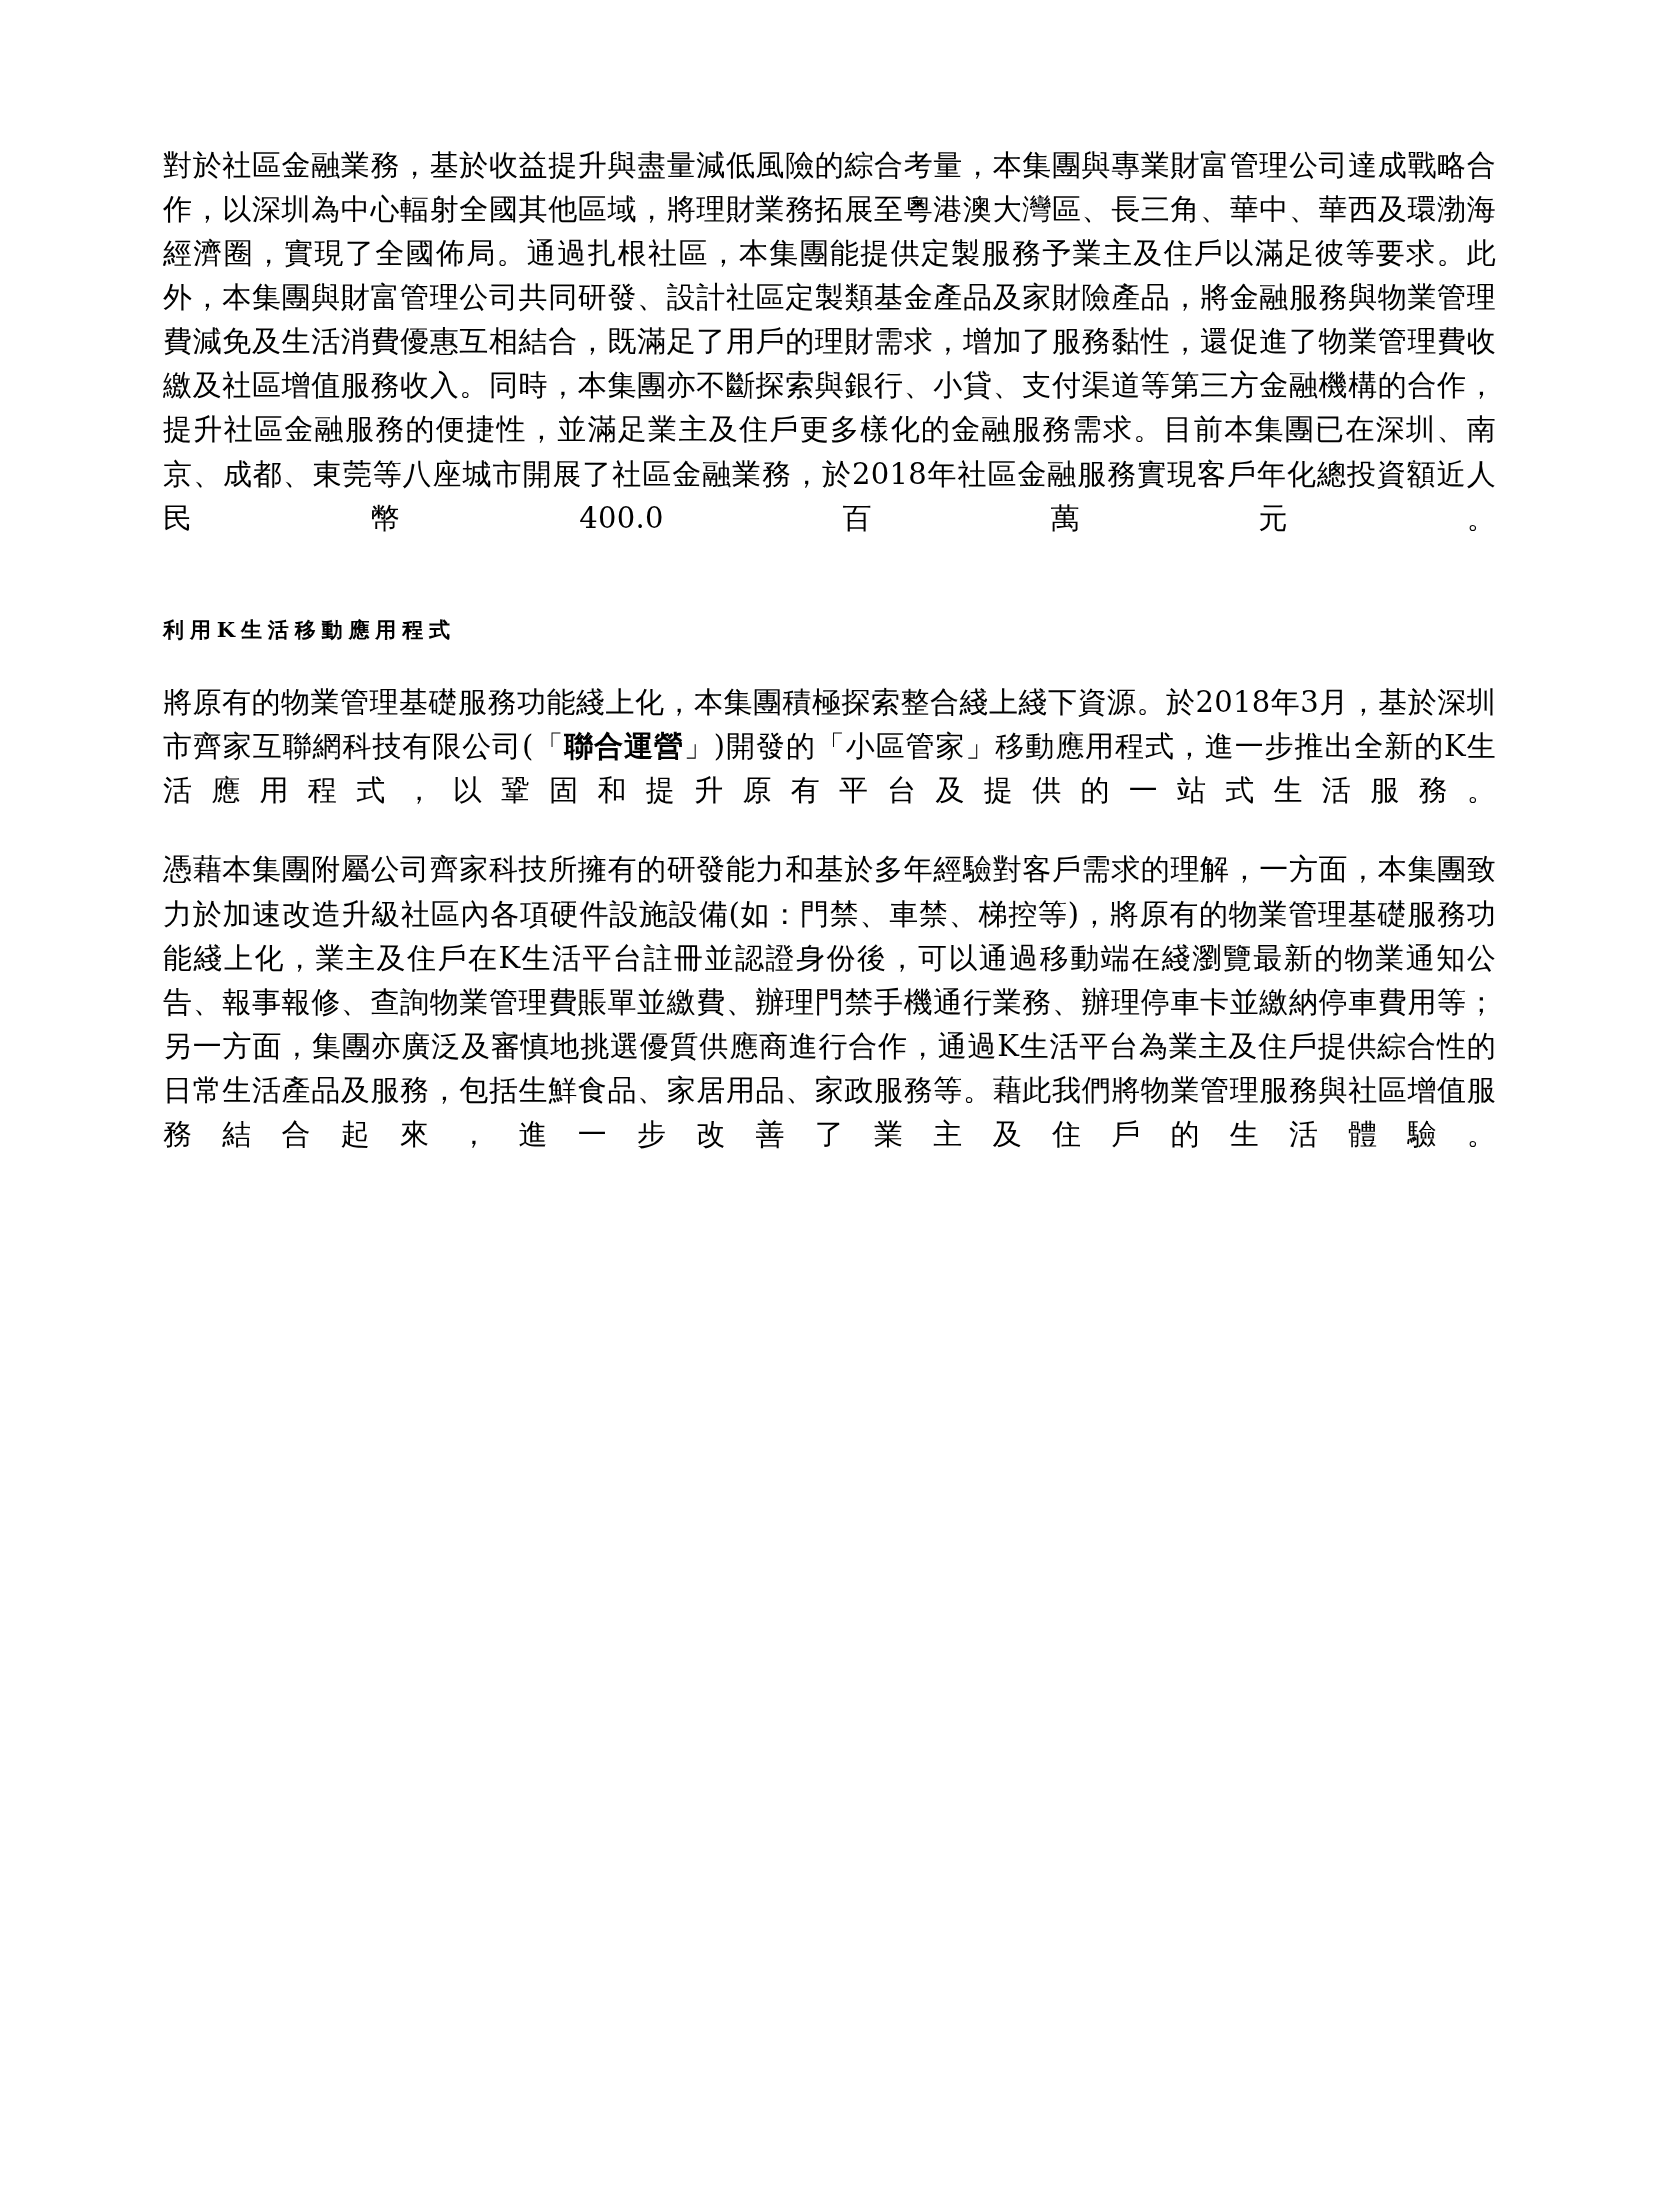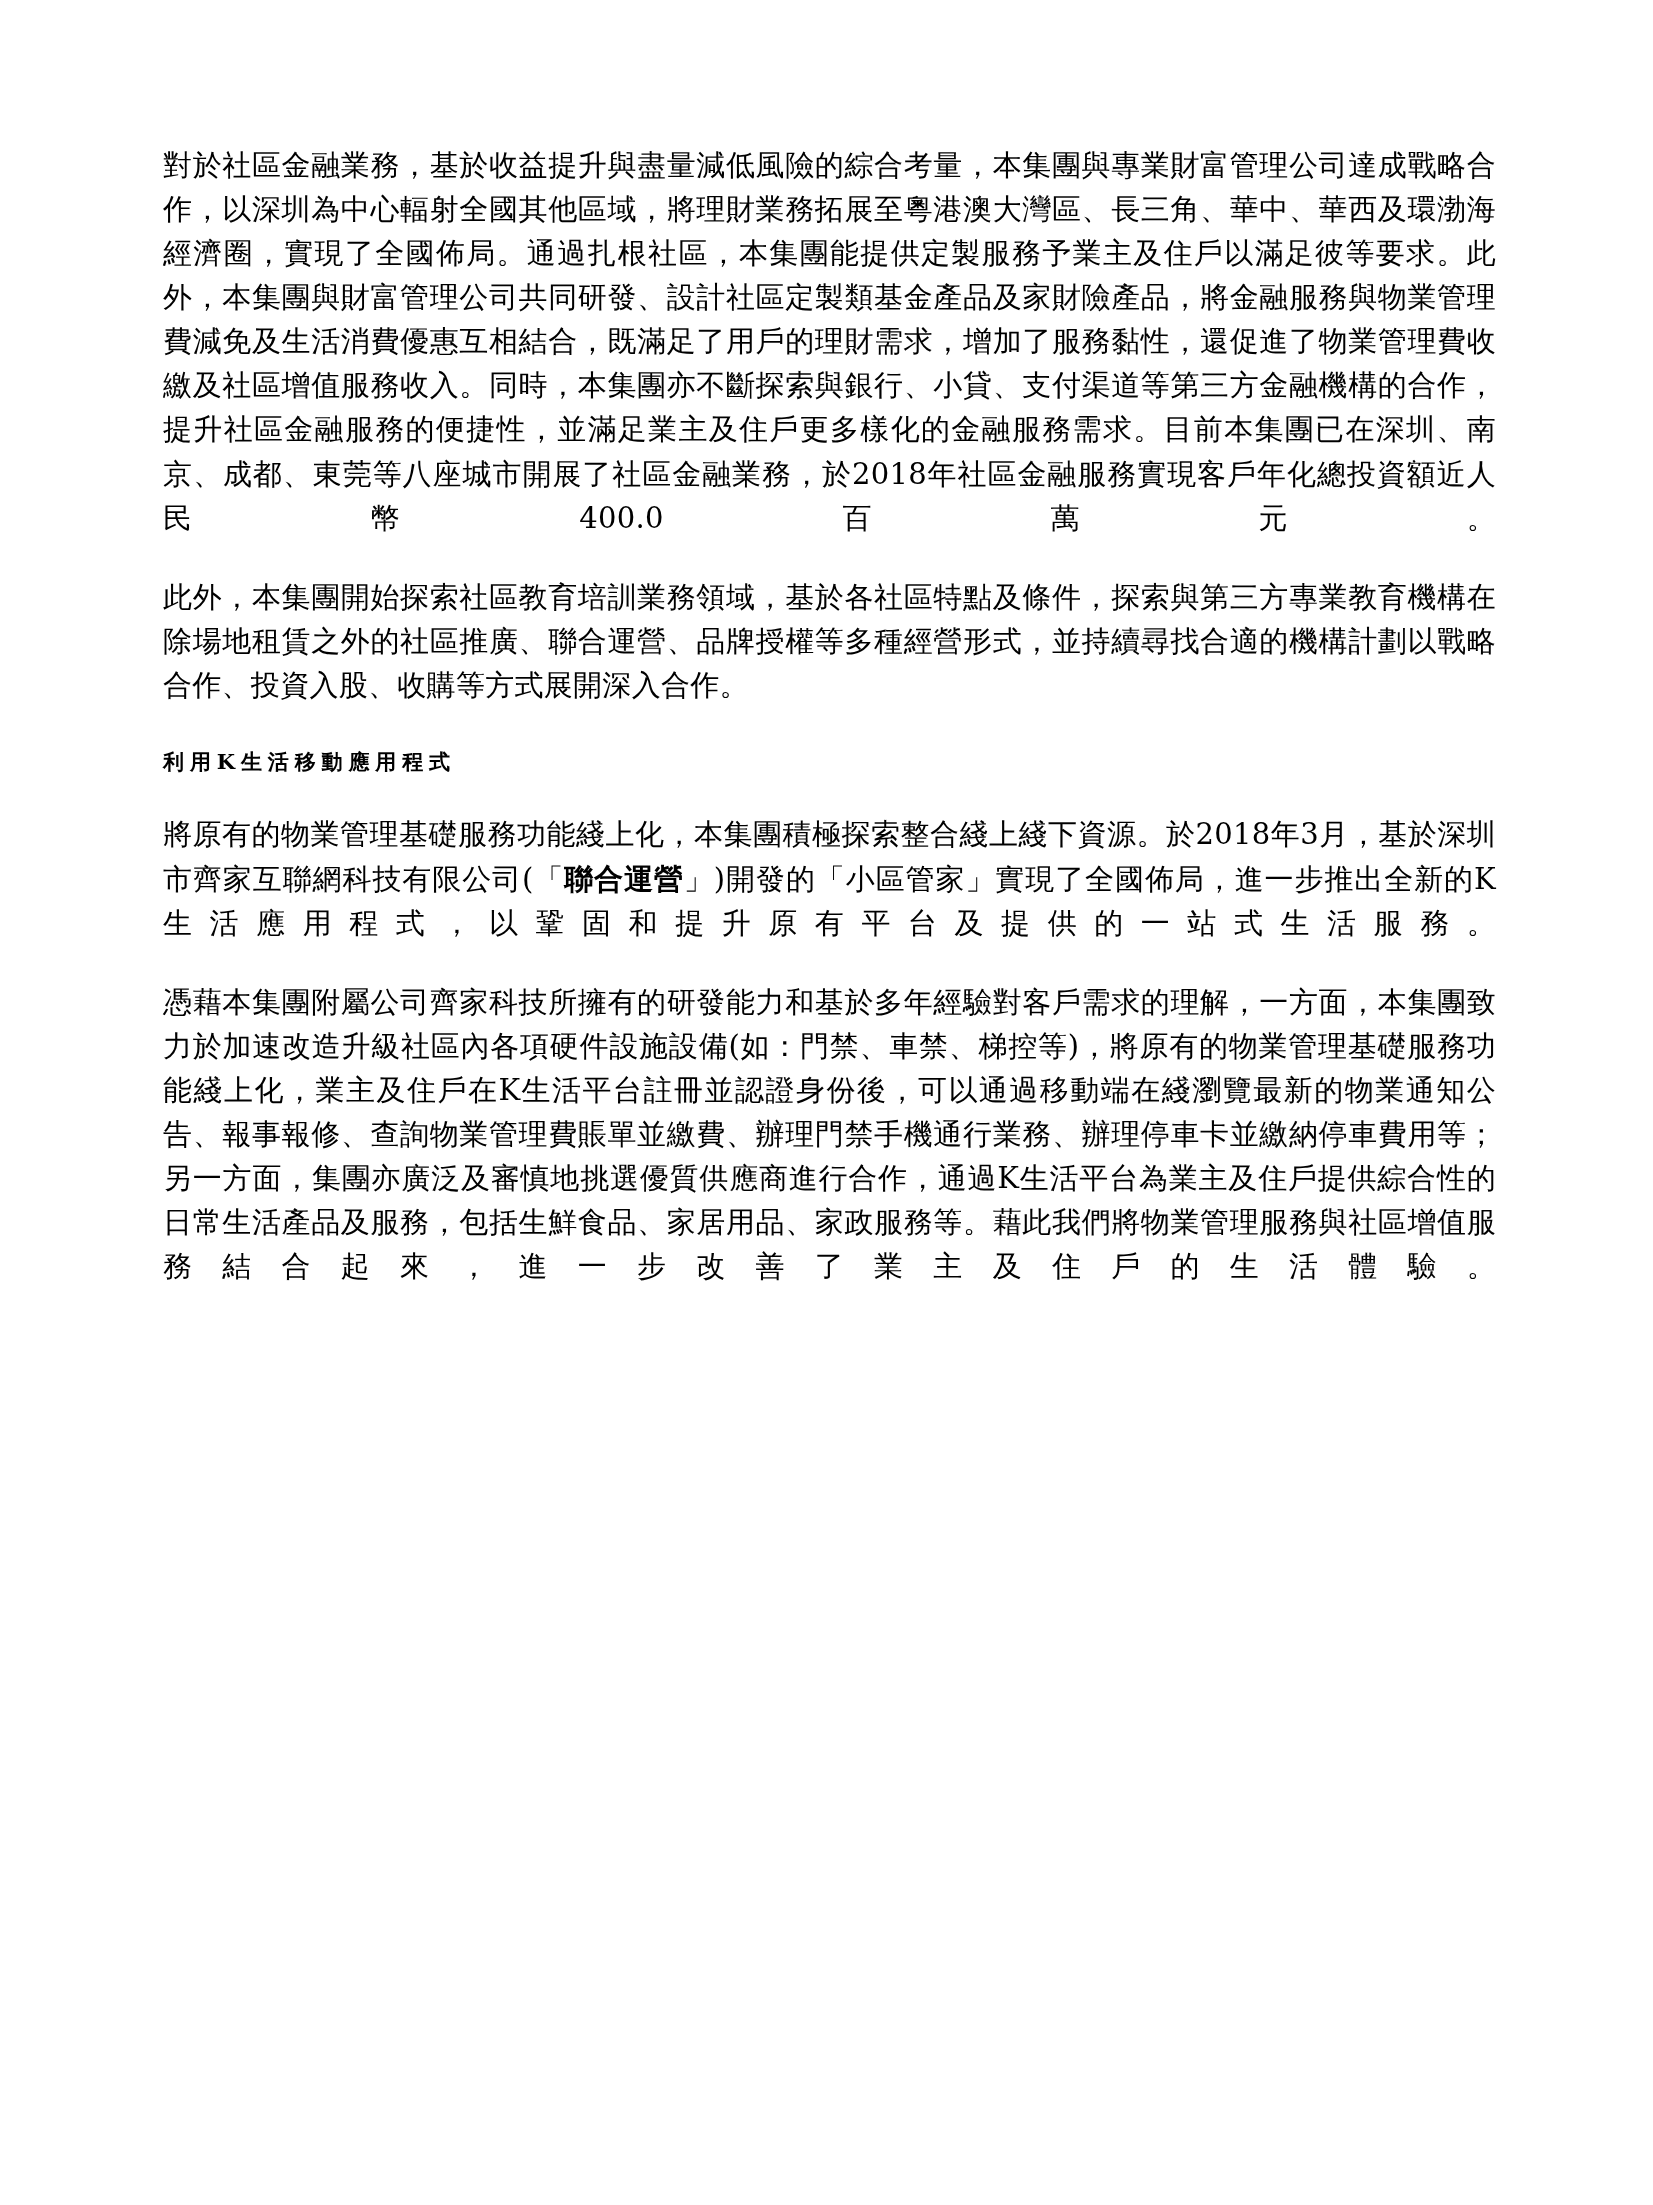--- a/index.html
+++ b/index.html
@@ -72,29 +72,28 @@
 </head>
 <body>
 
 <div class="page">
   <div class="content">
 
     <p class="para just-all">對於社區金融業務，基於收益提升與盡量減低風險的綜合考量，本集團與專業財富管理公司達成戰略合作，以深圳為中心輻射全國其他區域，將理財業務拓展至粵港澳大灣區、長三角、華中、華西及環渤海經濟圈，實現了全國佈局。通過扎根社區，本集團能提供定製服務予業主及住戶以滿足彼等要求。此外，本集團與財富管理公司共同研發、設計社區定製類基金產品及家財險產品，將金融服務與物業管理費減免及生活消費優惠互相結合，既滿足了用戶的理財需求，增加了服務黏性，還促進了物業管理費收繳及社區增值服務收入。同時，本集團亦不斷探索與銀行、小貸、支付渠道等第三方金融機構的合作，提升社區金融服務的便捷性，並滿足業主及住戶更多樣化的金融服務需求。目前本集團已在深圳、南京、成都、東莞等八座城市開展了社區金融業務，於2018年社區金融服務實現客戶年化總投資額近人民幣400.0百萬元。</p>
 
     <div class="spacer-para"></div>
 
-    <p class="para">此外，本集團開始探索社區教育培訓業務領域，基於各社區特點及條件，探索與第三方專業教育機構在除場地租賃之外的社區推廣、聯合運營、品牌授權等多種經營形式，並持續尋找合適的機構計劃以戰略合作、投資入股、收購等方式展開深入合作。</p>
 
     <div class="spacer-heading-before"></div>
 
     <h2 class="heading">利用K生活移動應用程式</h2>
 
     <div class="spacer-heading-after"></div>
 
-    <p class="para just-all"><span>將原有的物業管理基礎服務功能綫上化，本集團積極探索整合綫上綫下資源。於2018年3月，基於深圳市齊家互聯網科技有限公司(「</span><span class="bold-inline">聯合運營</span><span>」)開發的「小區管家」實現了全國佈局，進一步推出全新的K生活應用程式，以鞏固和提升原有平台及提供的一站式生活服務。</span></p>
+    <p class="para just-all"><span>將原有的物業管理基礎服務功能綫上化，本集團積極探索整合綫上綫下資源。於2018年3月，基於深圳市齊家互聯網科技有限公司(「</span><span class="bold-inline">聯合運營</span><span>」)開發的「小區管家」移動應用程式，進一步推出全新的K生活應用程式，以鞏固和提升原有平台及提供的一站式生活服務。</span></p>
 
     <div class="spacer-para"></div>
 
     <p class="para just-all">憑藉本集團附屬公司齊家科技所擁有的研發能力和基於多年經驗對客戶需求的理解，一方面，本集團致力於加速改造升級社區內各項硬件設施設備(如：門禁、車禁、梯控等)，將原有的物業管理基礎服務功能綫上化，業主及住戶在K生活平台註冊並認證身份後，可以通過移動端在綫瀏覽最新的物業通知公告、報事報修、查詢物業管理費賬單並繳費、辦理門禁手機通行業務、辦理停車卡並繳納停車費用等；另一方面，集團亦廣泛及審慎地挑選優質供應商進行合作，通過K生活平台為業主及住戶提供綜合性的日常生活產品及服務，包括生鮮食品、家居用品、家政服務等。藉此我們將物業管理服務與社區增值服務結合起來，進一步改善了業主及住戶的生活體驗。</p>
 
   </div>
 
 </div>
 
 

